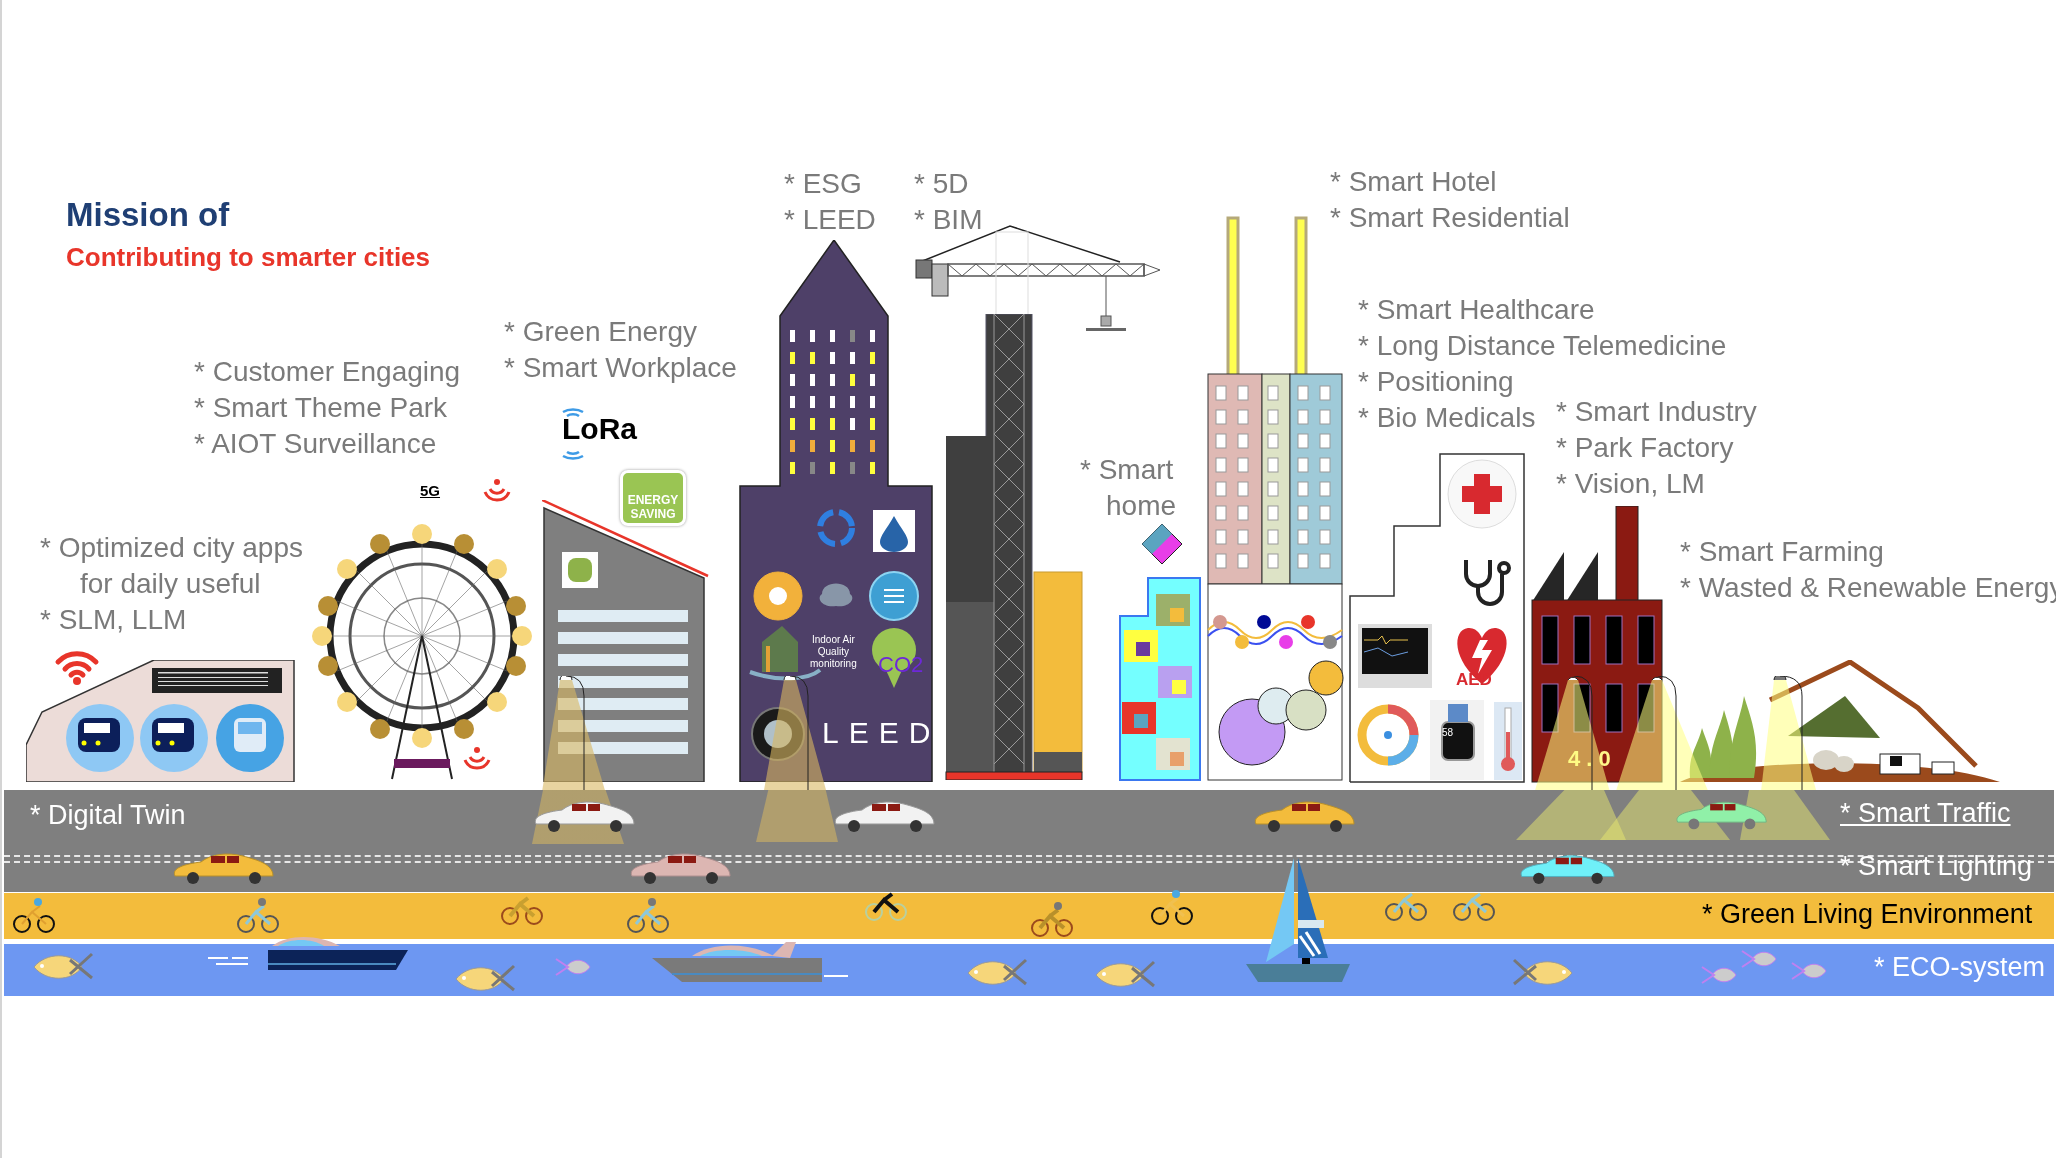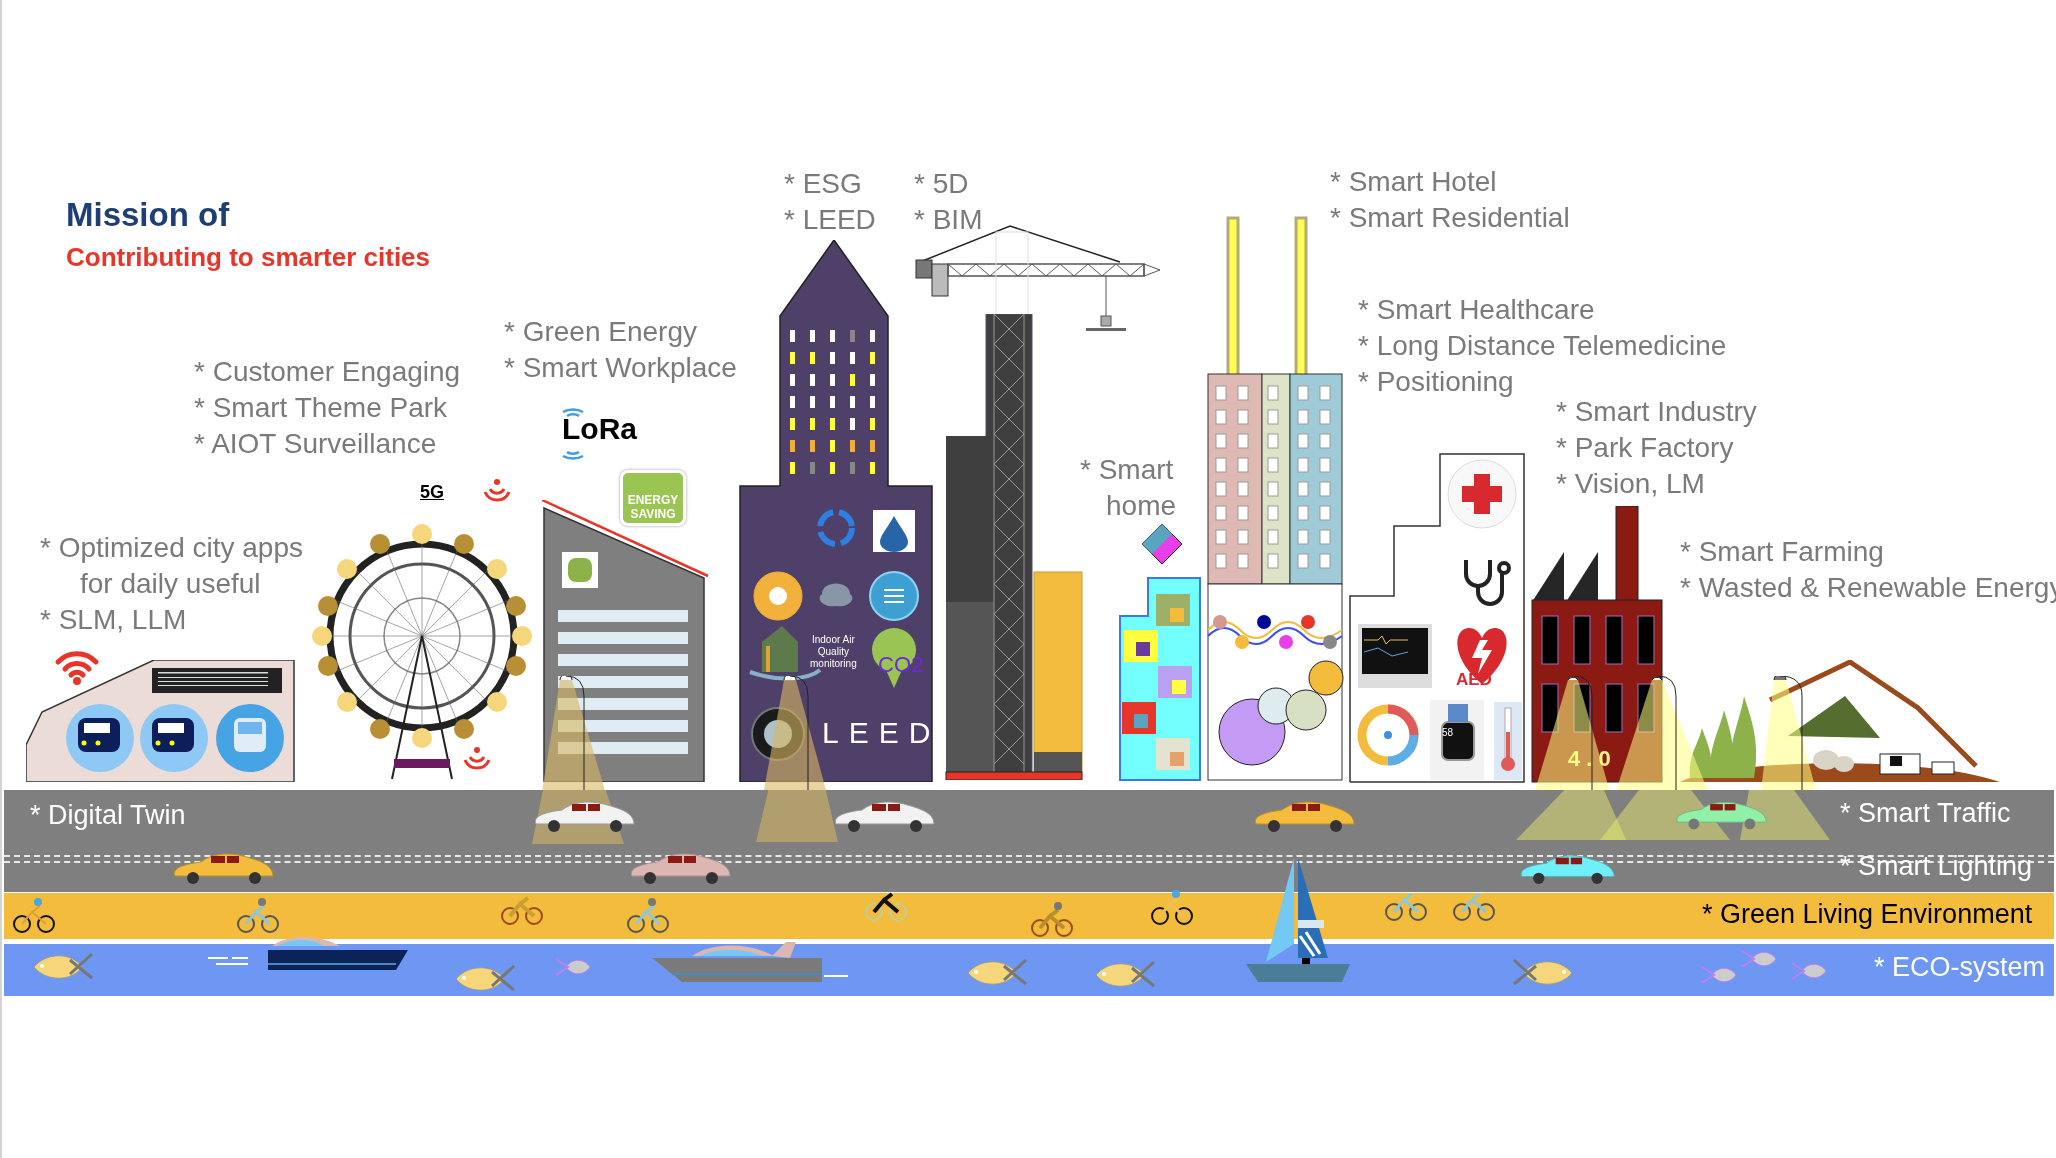--- a/index.html
+++ b/index.html
@@ -56,20 +56,21 @@
   <div style="padding-left:26px">home</div>
 </div>
 <div class="label" style="left:1330px;top:164px;">
   <div>* Smart Hotel</div>
   <div>* Smart Residential</div>
 </div>
 <div class="label" style="left:1358px;top:292px;">
   <div>* Smart Healthcare</div>
   <div>* Long Distance Telemedicine</div>
   <div>* Positioning</div>
+  <div>* Bio Medicals</div>
 </div>
 <div class="label" style="left:1556px;top:394px;">
   <div>* Smart Industry</div>
   <div>* Park Factory</div>
   <div>* Vision, LM</div>
 </div>
 <div class="label" style="left:1680px;top:534px;">
   <div>* Smart Farming</div>
   <div>* Wasted &amp; Renewable Energy</div>
 </div>
@@ -149,21 +150,21 @@
           <circle cx="214" cy="142" r="10" fill="#b88f35"></circle>
         <circle cx="45" cy="178" r="10" fill="#f6d67a"></circle>
           <circle cx="195" cy="178" r="10" fill="#f6d67a"></circle>
         <circle cx="78" cy="205" r="10" fill="#b88f35"></circle>
           <circle cx="162" cy="205" r="10" fill="#b88f35"></circle>
         <circle cx="120" cy="214" r="10" fill="#f6d67a"></circle>
       </g>
     </g>
   </svg>
 </div>
-<div class="abs" style="left:420px;top:482px;font-size:18px;font-weight:bold;text-decoration:underline;">5G</div>
+<div class="abs" style="left:420px;top:482px;font-size:15px;font-weight:bold;text-decoration:underline;">5G</div>
 <div class="abs" style="left:482px;top:478px;">
   <svg width="30" height="24" viewBox="0 0 30 24">
       <g fill="none" stroke="#e8352a" stroke-width="3">
         <path d="M3,14 A13,13 0 0,0 27,14"></path>
         <path d="M8,11 A8,8 0 0,0 22,11"></path>
       </g>
       <circle cx="15" cy="4" r="3" fill="#e8352a"></circle>
     </svg>
 </div>
 <div class="abs" style="left:462px;top:746px;">
@@ -535,21 +536,21 @@
 <div class="lane-green"></div>
 <div class="lane-water"></div>
 
 <div class="abs" style="left:532px;top:790px;width:92px;height:54px;background:linear-gradient(#d8b860,#d8b860);opacity:0.55;clip-path:polygon(12% 0,80% 0,100% 100%,0 100%);"></div>
 <div class="abs" style="left:756px;top:790px;width:82px;height:52px;background:#d8b860;opacity:0.55;clip-path:polygon(15% 0,85% 0,100% 100%,0 100%);"></div>
 <div class="abs" style="left:1516px;top:790px;width:220px;height:50px;background:#e8e870;opacity:0.5;clip-path:polygon(10% 0,40% 0,50% 100%,0 100%,22% 0,26% 0);"></div>
 <div class="abs" style="left:1600px;top:790px;width:130px;height:50px;background:#e8e870;opacity:0.5;clip-path:polygon(30% 0,70% 0,100% 100%,0 100%);"></div>
 <div class="abs" style="left:1740px;top:790px;width:90px;height:50px;background:#e8e870;opacity:0.5;clip-path:polygon(10% 0,60% 0,100% 100%,0 100%);"></div>
 
 <div class="road-text" style="left:30px;top:800px;">* Digital Twin</div>
-<div class="road-text" style="left:1840px;top:798px;">* Smart Traffic</div>
+<div class="road-text" style="left:1840px;top:798px;text-decoration:underline;">* Smart Traffic</div>
 <div class="road-text" style="left:1840px;top:851px;">* Smart Lighting</div>
 <div class="road-text dark" style="left:1702px;top:899px;">* Green Living Environment</div>
 <div class="road-text" style="left:1874px;top:952px;">* ECO-system</div>
 
 <div class="car" style="left:532px;top:798px;">
     <svg width="104" height="34" viewBox="0 0 104 34">
       <path d="M4,26 C0,18 14,14 30,12 C40,4 56,2 72,6 C86,10 102,14 102,26Z" fill="#f2f2f2" stroke="#999"></path>
       <rect x="40" y="6" width="14" height="7" fill="#8b1a12"></rect>
       <rect x="56" y="6" width="12" height="7" fill="#8b1a12"></rect>
       <circle cx="22" cy="28" r="6" fill="#333"></circle>

